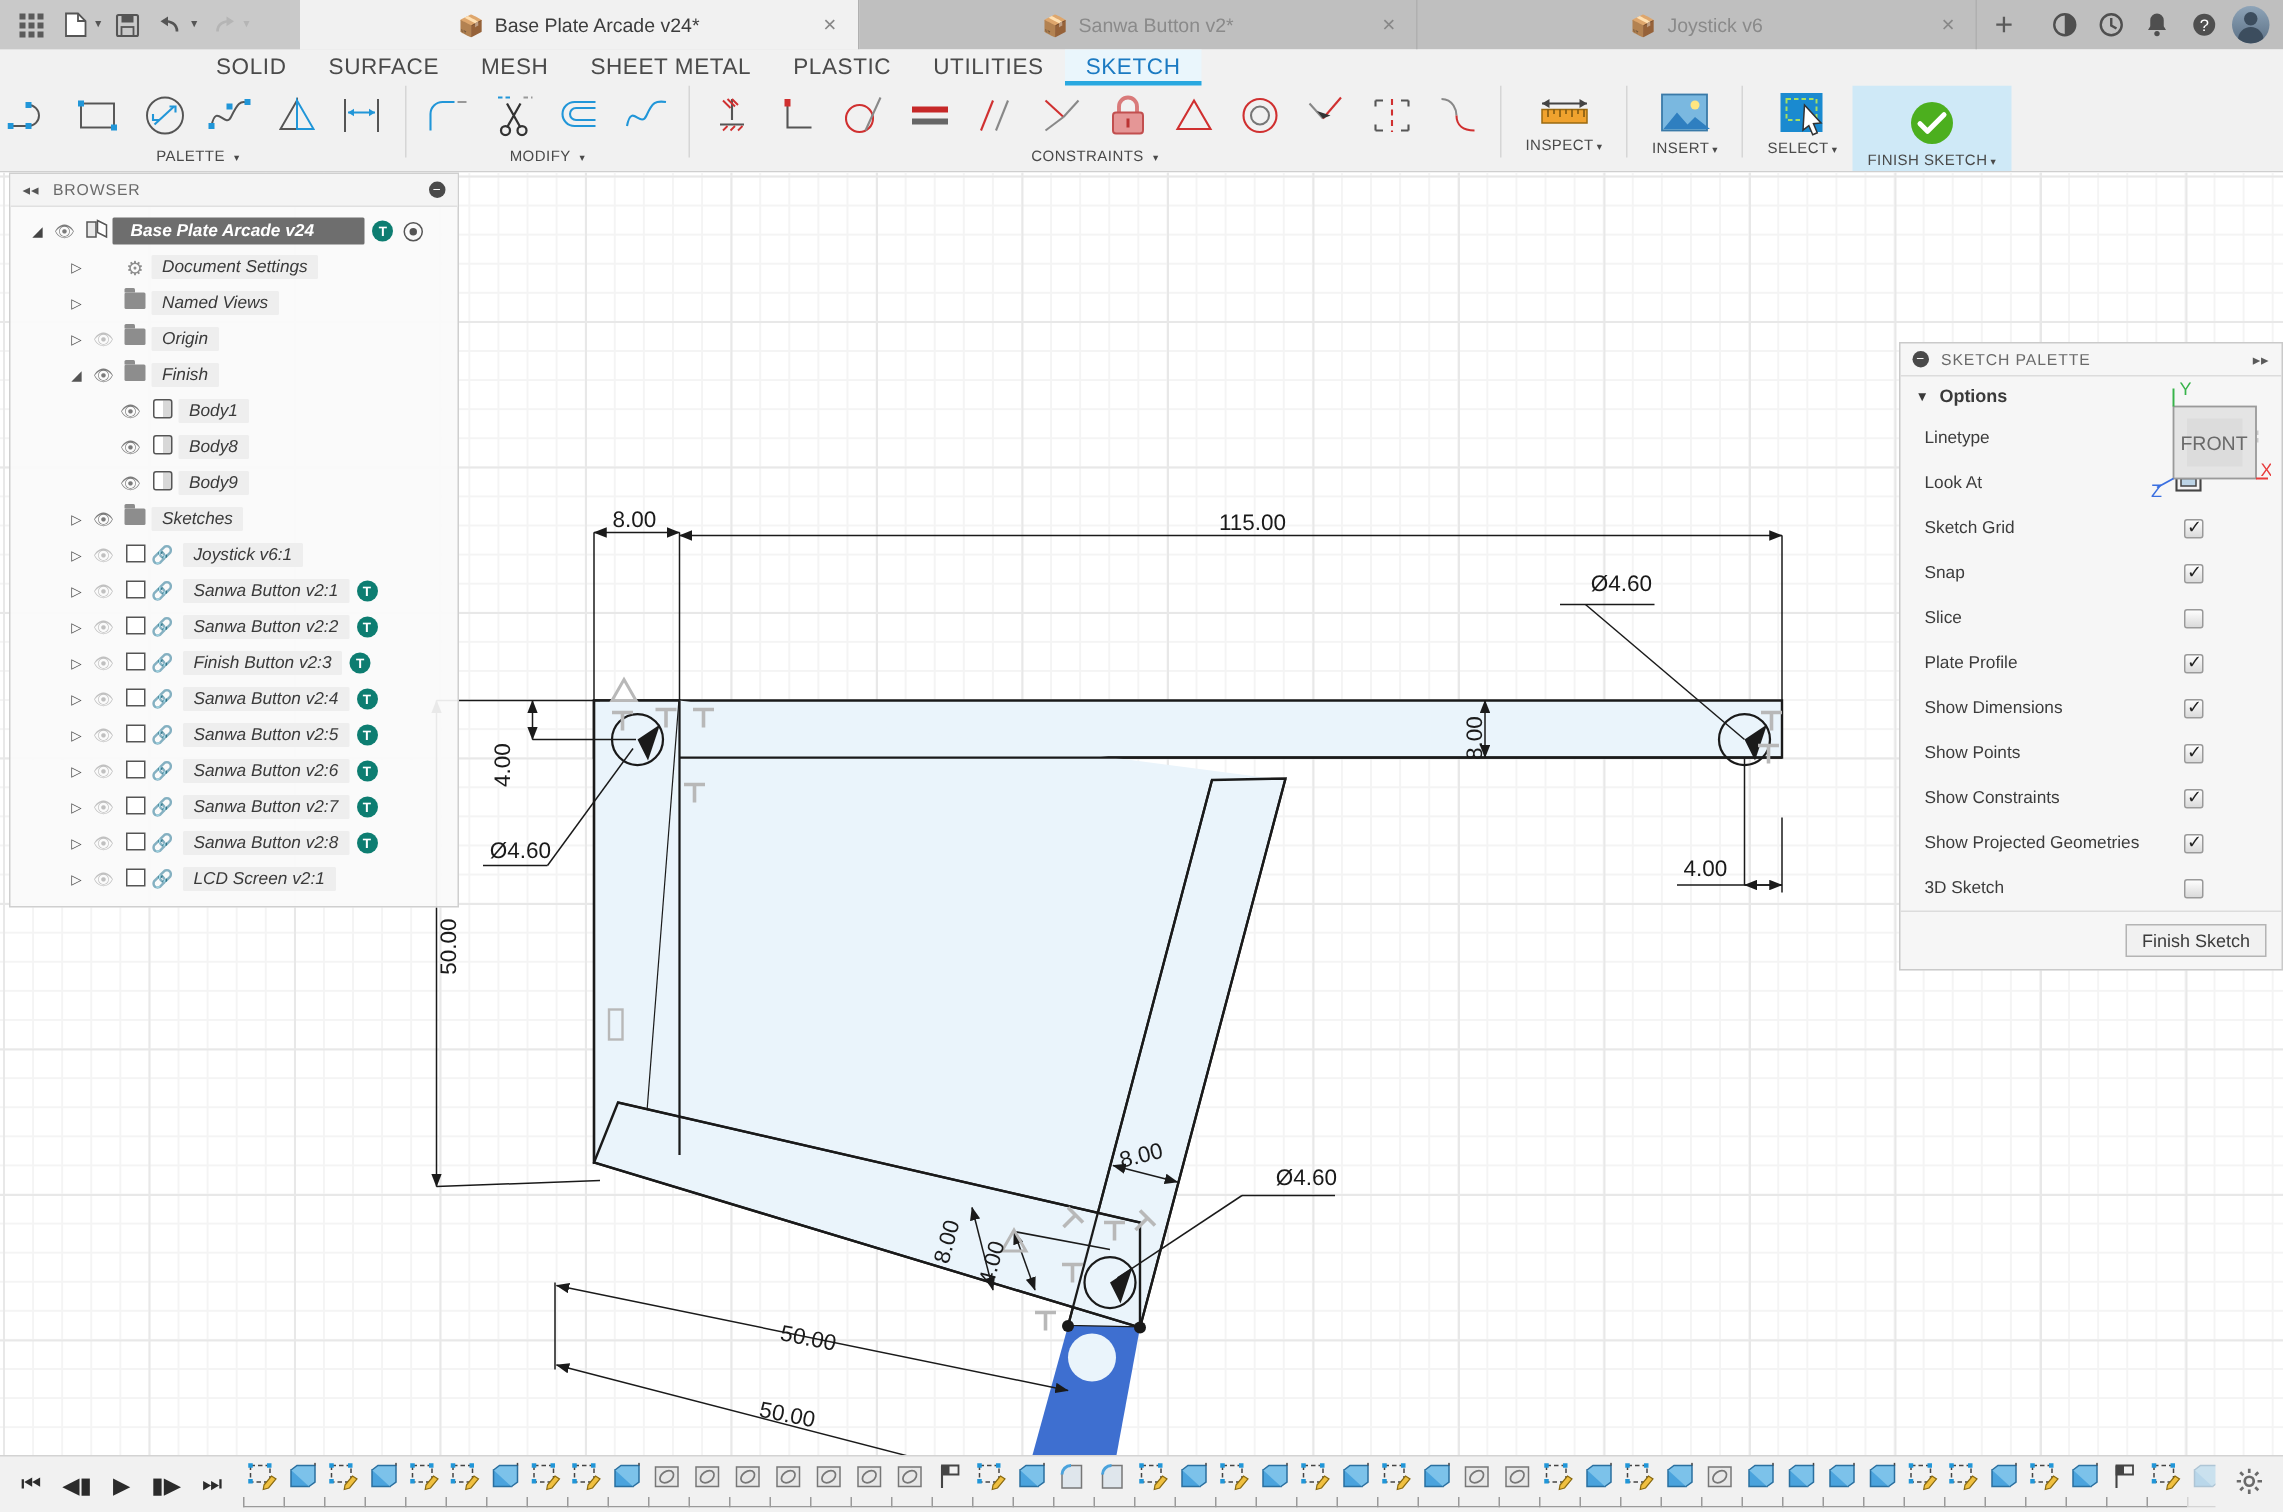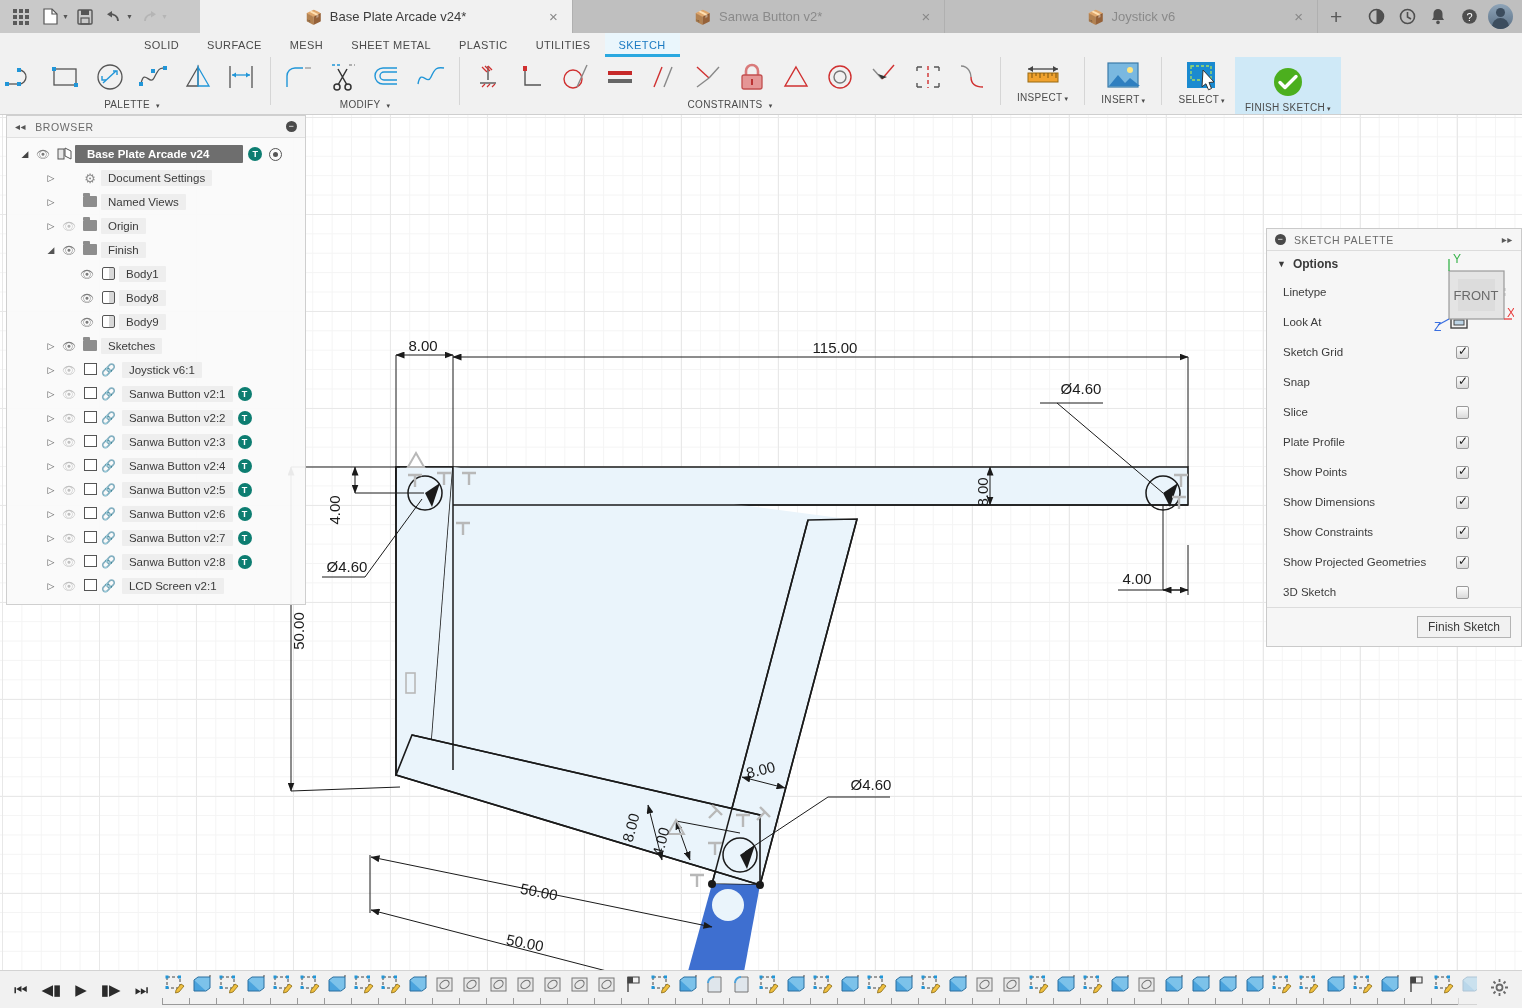--- a/index.html
+++ b/index.html
@@ -79,21 +79,21 @@
     background: #f1f1f1; display: flex; align-items: center;
     justify-content: center; font-size: 12.5px; color: #3c3c3c;
   }
   .design-btn .c { font-size: 8px; margin-left: 6px; }
 
   .ribbon-tabs {
     position: absolute; top: 0; left: 130px; display: flex; height: 24px;
     align-items: center;
   }
   .rtab {
-    font-size: 11px; color: #4a4a4a; letter-spacing: .4px;
+    font-size: 15px; color: #4a4a4a; letter-spacing: .4px;
     padding: 0 14px; height: 24px; line-height: 24px; white-space: nowrap;
   }
   .rtab.sel { color: #1b7ac2; border-bottom: 3px solid #29a8e0; background:#eaf6fc; }
 
   .rgroups {
     display: flex; align-items: flex-start; margin-top: 24px;
     flex: 1; overflow: hidden;
   }
   .rgroup { display: flex; flex-direction: column; align-items: center; position: relative; }
   .rgroup .row { display: flex; align-items: center; height: 40px; }
@@ -149,21 +149,21 @@
   .trow {
     display: flex; align-items: center; height: 24px; padding-left: 18px;
     color: #3a3a3a; white-space: nowrap;
   }
   .trow .arrow { width: 16px; font-size: 9px; color: #555; text-align: center; }
   .trow .arrow.open { color: #444; }
   .trow .eye { width: 20px; text-align: center; font-size: 11px; color: #7b7b7b; }
   .trow .eye.off { color: #c0c0c0; }
   .trow .tic { width: 22px; text-align: center; }
   .trow .tlabel {
-    background: #eeeeee; padding: 2px 7px; border-radius: 1px;
+    background: #eeeeee; padding: 2px 7px; border-radius: 1px; font-style: italic;
   }
   .trow.root { padding-left: 10px; }
   .trow.root .tlabel {
     background: #6e6e6e; color: #fff; font-weight: bold; padding: 3px 34px 3px 12px;
   }
   .badge {
     width: 14px; height: 14px; border-radius: 50%; background: #0d7d71;
     color: #fff; font-size: 9px; line-height: 14px; text-align: center;
     margin-left: 5px; font-weight: bold; position: relative;
   }
@@ -815,21 +815,21 @@
             <span class="tic"><span class="compic"></span></span>
             <span class="link" style="margin-right: 6px;">🔗</span>
             <span class="tlabel">Sanwa Button v2:2</span>
             <span class="badge">T</span>
           </div>
           <div class="trow" style="padding-left: 36px;">
             <span class="arrow">▷</span>
             <span class="eye off">👁</span>
             <span class="tic"><span class="compic"></span></span>
             <span class="link" style="margin-right: 6px;">🔗</span>
-            <span class="tlabel">Sanwa Button v2:3</span>
+            <span class="tlabel">Finish Button v2:3</span>
             <span class="badge">T</span>
           </div>
           <div class="trow" style="padding-left: 36px;">
             <span class="arrow">▷</span>
             <span class="eye off">👁</span>
             <span class="tic"><span class="compic"></span></span>
             <span class="link" style="margin-right: 6px;">🔗</span>
             <span class="tlabel">Sanwa Button v2:4</span>
             <span class="badge">T</span>
           </div>
@@ -938,27 +938,27 @@
             <span class="chk"></span>
           </span>
         </div>
         <div class="pal-row">
           <span>Plate Profile</span>
           <span class="ctl" style="padding-right: 38px;">
             <span class="chk on"></span>
           </span>
         </div>
         <div class="pal-row">
-          <span>Show Points</span>
+          <span>Show Dimensions</span>
           <span class="ctl" style="padding-right: 38px;">
             <span class="chk on"></span>
           </span>
         </div>
         <div class="pal-row">
-          <span>Show Dimensions</span>
+          <span>Show Points</span>
           <span class="ctl" style="padding-right: 38px;">
             <span class="chk on"></span>
           </span>
         </div>
         <div class="pal-row">
           <span>Show Constraints</span>
           <span class="ctl" style="padding-right: 38px;">
             <span class="chk on"></span>
           </span>
         </div>

